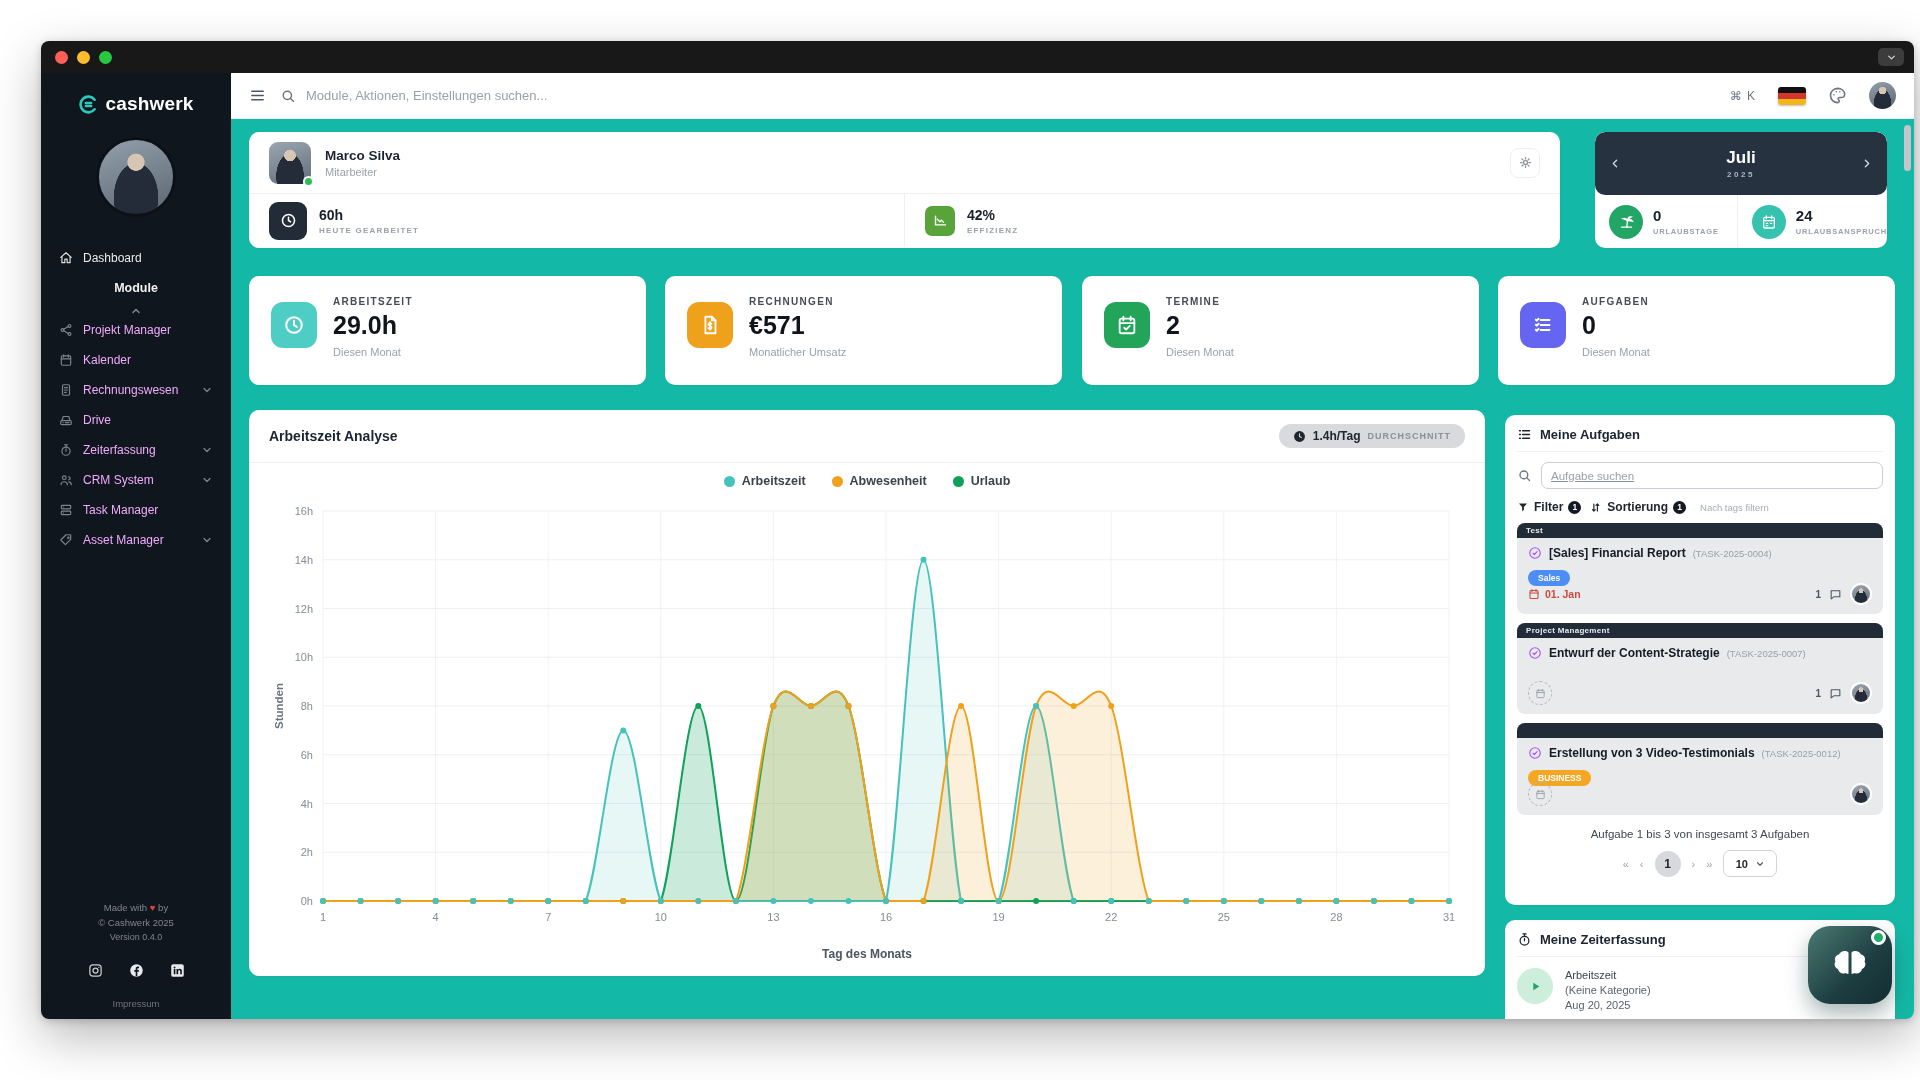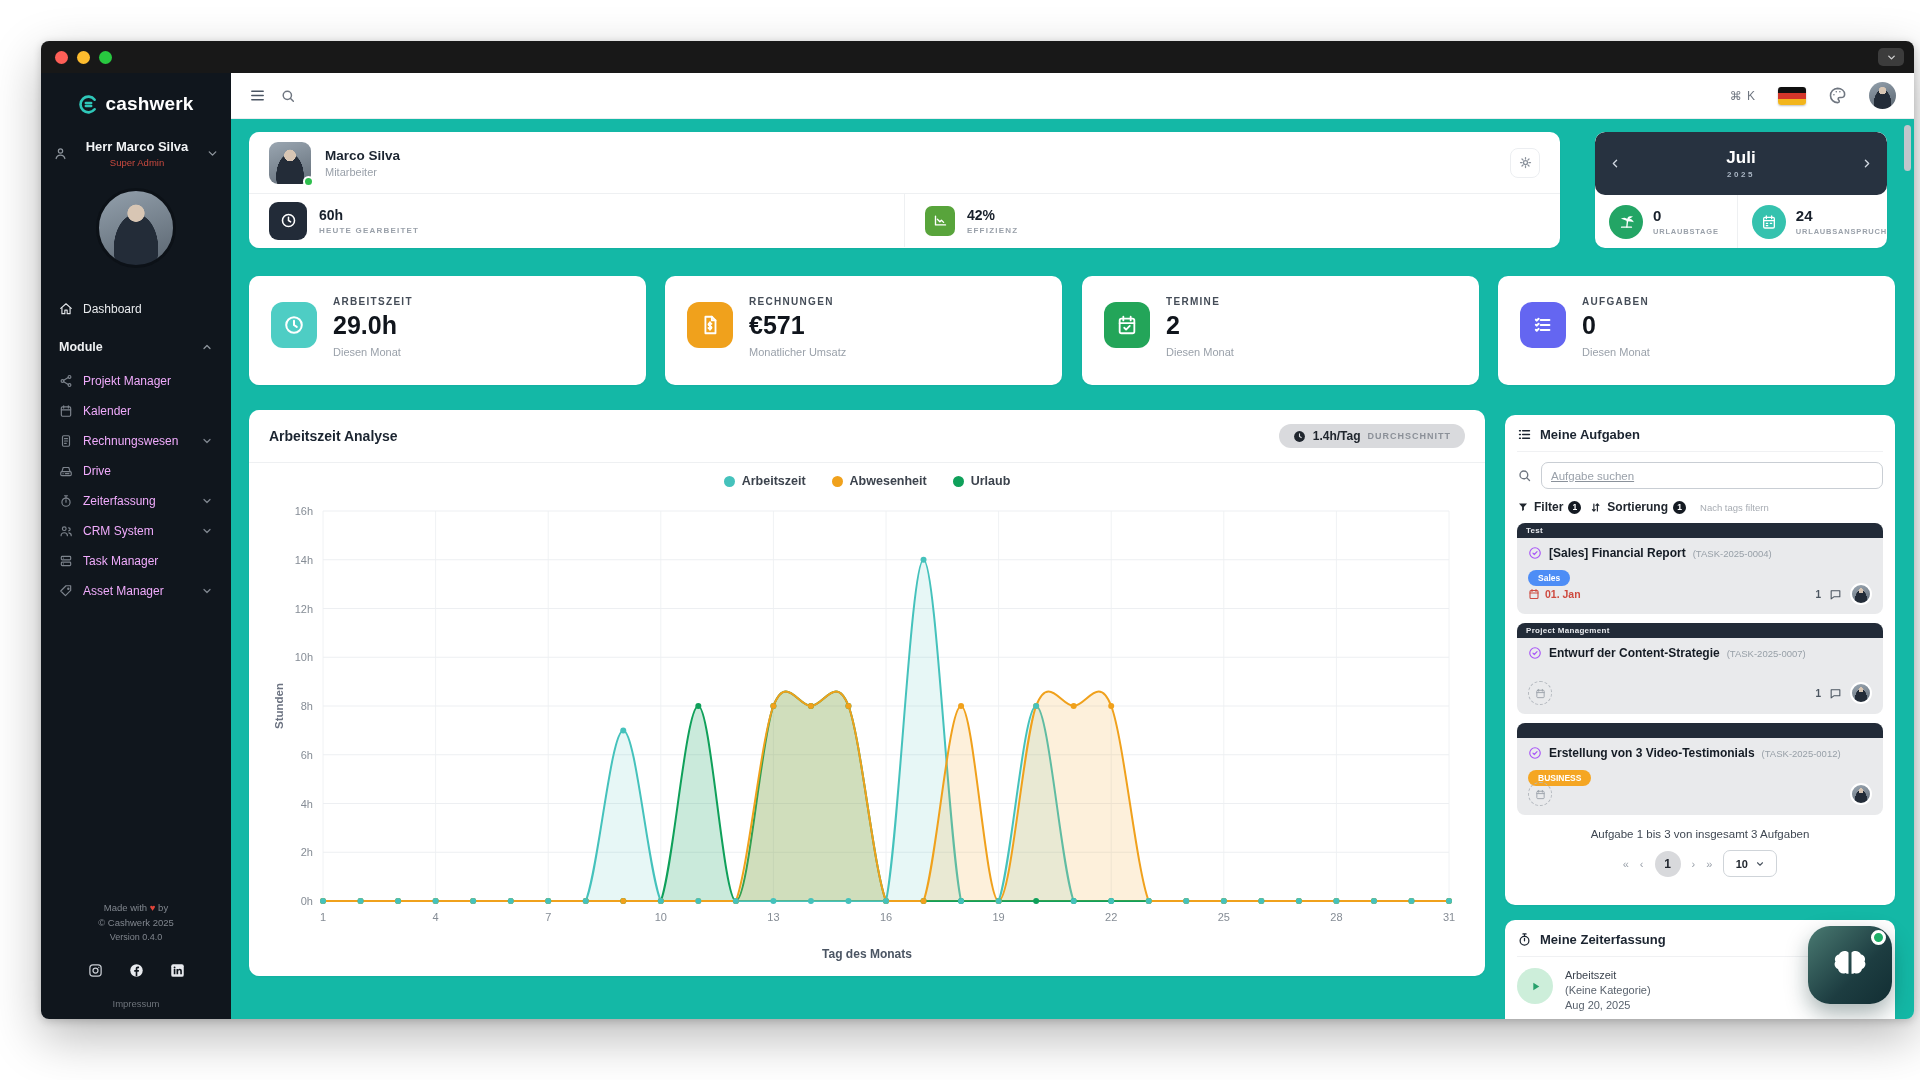--- a/index.html
+++ b/index.html
@@ -25,21 +25,21 @@
   .sb-avatar-wrap { display:flex; justify-content:center; margin-top:14px; }
   .sb-avatar { width:80px; height:80px; border-radius:50%; border:3px solid #0c1117;
     background:
       radial-gradient(circle at 50% 30%, #d8c6b4 0 13%, rgba(0,0,0,0) 14%),
       radial-gradient(ellipse at 50% 78%, #232c38 0 42%, rgba(0,0,0,0) 43%),
       linear-gradient(160deg,#93a0ac,#5a6570); }
   .sb-menu { margin-top:26px; }
   .sb-item { display:flex; align-items:center; gap:10px; height:30px; padding:0 18px; font-size:12px; color:#f0abfc; cursor:pointer; }
   .sb-item .lbl { flex:1; }
   .sb-item.bright { color:#e8eaed; }
-  .sb-item.section { color:#eef0f2; font-weight:bold; font-size:12.5px; margin-top:8px; margin-bottom:4px; }
+  .sb-item.section { color:#eef0f2; font-weight:bold; font-size:12.5px; margin-top:8px; margin-bottom:4px;flex-direction:column; }
   .sb-item svg { flex:none; }
   .sb-foot { position:absolute; bottom:10px; left:0; right:0; text-align:center; }
   .sb-foot .l1 { font-size:9.5px; color:#80868e; line-height:15px; }
   .heart { color:#e0443a; }
   .sb-social { display:flex; justify-content:center; gap:26px; margin-top:18px; color:#c9cdd3; }
   .sb-imp { margin-top:20px; font-size:9.5px; color:#6e747b; }
   
   .main { flex:1; display:flex; flex-direction:column; min-width:0; }
   .topbar { height:46px; background:#fff; border-bottom:1px solid #ebedef; display:flex; align-items:center; padding:0 18px; gap:14px; }
   .search-wrap { display:flex; align-items:center; gap:10px; flex:1; color:#8b929b; }
@@ -169,33 +169,20 @@
     <aside class="sidebar">
       <div class="sb-logo">
         <svg width="21" height="21" viewBox="0 0 24 24" fill="none" stroke="#2fc7b9" stroke-width="3" stroke-linecap="round">
           <path d="M19 6.5A9 9 0 1 0 19 17.5"></path>
             <path d="M9 10.3h6"></path>
             <path d="M9 13.7h6"></path>
         </svg>
         <span class="wordmark">cashwerk</span>
       </div>
 
-      <div class="sb-user">
-        <svg width="15" height="15" viewBox="0 0 24 24" fill="none" stroke="#8d949c" stroke-width="2" stroke-linecap="round">
-          <circle cx="12" cy="8" r="3.4"></circle>
-            <path d="M5 20c.8-3.4 3.6-5.4 7-5.4s6.2 2 7 5.4"></path>
-        </svg>
-        <div class="mid">
-          <div class="uname">Herr Marco Silva</div>
-          <div class="urole">Super Admin</div>
-        </div>
-        <svg width="13" height="13" viewBox="0 0 24 24" fill="none" stroke="#8d949c" stroke-width="2.5" stroke-linecap="round" stroke-linejoin="round">
-            <path d="M6 9l6 6 6-6"></path>
-          </svg>
-      </div>
 
       <div class="sb-avatar-wrap">
           <div class="sb-avatar"></div>
         </div>
 
       <nav class="sb-menu">
         <div class="sb-item bright">
           <svg width="14" height="14" viewBox="0 0 24 24" fill="none" stroke="#dfe2e6" stroke-width="2" stroke-linecap="round" stroke-linejoin="round">
               <path d="M3 11l9-8 9 8"></path>
               <path d="M5 10v10h5v-6h4v6h5V10"></path>
@@ -310,20 +297,21 @@
     <div class="main">
       <header class="topbar">
         <svg width="17" height="17" viewBox="0 0 24 24" fill="none" stroke="#4b5563" stroke-width="2.2" stroke-linecap="round">
             <path d="M4 6h16M4 12h16M4 18h16"></path>
           </svg>
         <div class="search-wrap">
           <svg width="16" height="16" viewBox="0 0 24 24" fill="none" stroke="#6f7680" stroke-width="2.2" stroke-linecap="round">
               <circle cx="11" cy="11" r="6.2"></circle>
               <path d="M15.8 15.8L20 20"></path>
             </svg>
+          <input class="search-input" placeholder="Module, Aktionen, Einstellungen suchen..." style="">
         </div>
         <div class="tb-right">
           <span class="kbd">⌘ K</span>
           <span class="flag">
               <div style="background:#101010"></div>
               <div style="background:#d3362a"></div>
               <div style="background:#f2b51c"></div>
             </span>
           <svg width="19" height="19" viewBox="0 0 24 24" fill="none" stroke="#6f7680" stroke-width="2">
               <path d="M12 3a9 9 0 1 0 .3 18c1.4 0 2-.8 2-1.7 0-1.4-1.5-1.8-1.5-3 0-1 .8-1.7 1.9-1.7h1.8c2.4 0 4.5-1.7 4.5-4.2C21 6 17 3 12 3z"></path>

